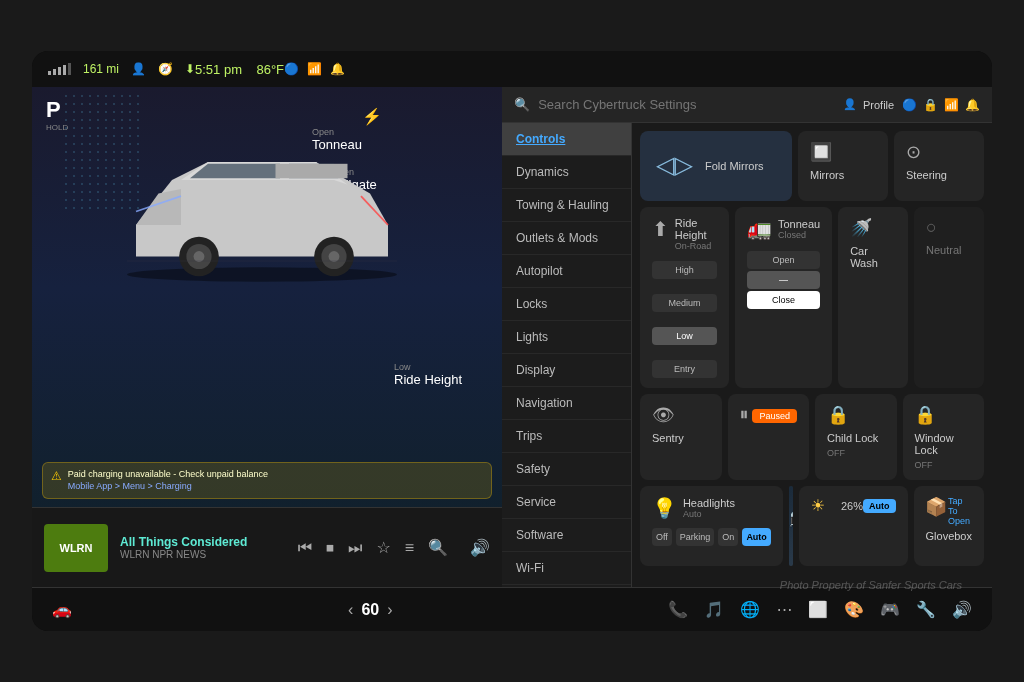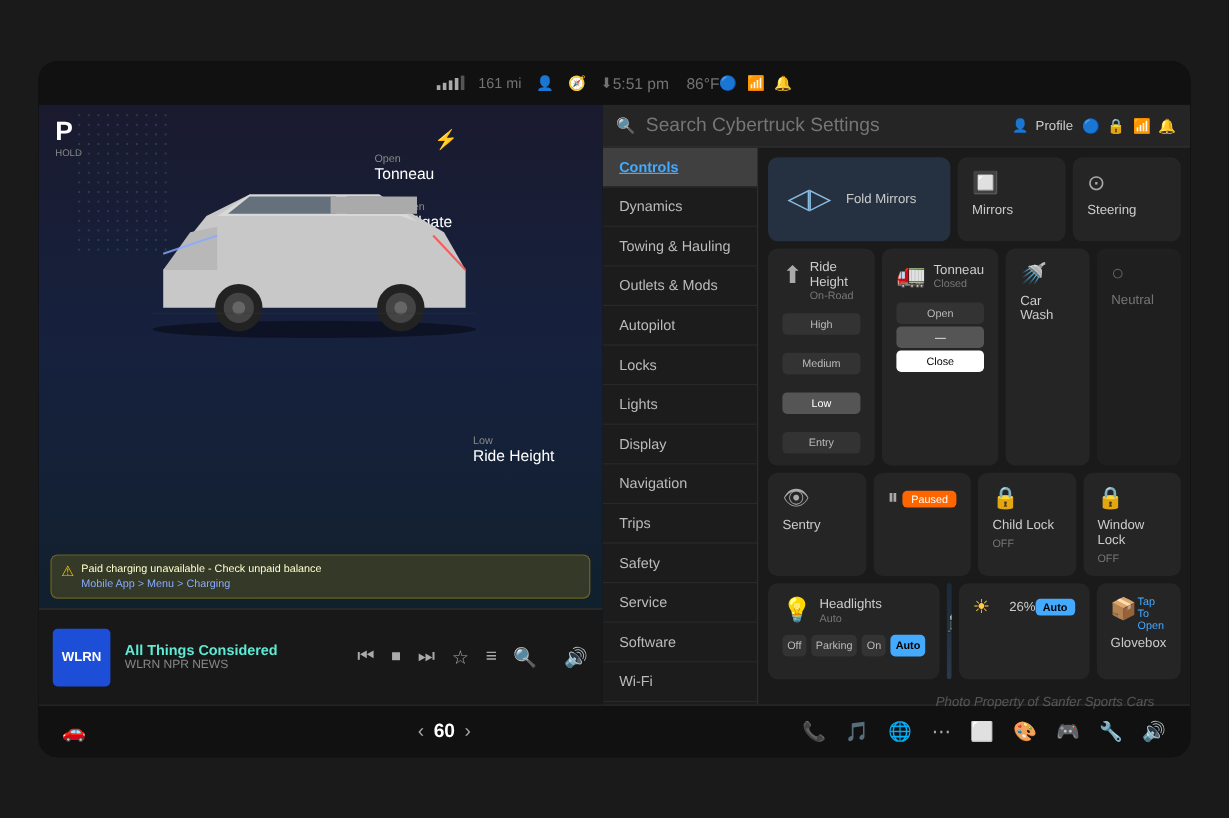--- a/index.html
+++ b/index.html
@@ -22,23 +22,23 @@
       display: flex;
       flex-direction: column;
       position: relative;
     }
     
     .status-bar {
       background: #111;
       height: 36px;
       display: flex;
       align-items: center;
-      justify-content: center;
+      justify-content: flex-start;
       padding: 0 16px;
-      color: #737373;
+      color: #bef264;
       font-size: 12px;
       flex-shrink: 0;
     }
     .status-left { display: flex; align-items: center; gap: 12px; }
     .status-center { font-size: 13px; }
     .status-right { display: flex; align-items: center; gap: 8px; font-size: 12px; }
     .speed-bars { display: flex; gap: 2px; align-items: flex-end; }
     .speed-bar { width: 3px; background: #aaa; }
 
     
@@ -133,23 +133,23 @@
       height: 80px;
       background: #181818;
       display: flex;
       align-items: center;
       padding: 0 12px;
       gap: 12px;
       border-top: 1px solid #333;
       flex-shrink: 0;
     }
     .radio-logo {
-      width: 48px;
+      width: 64px;
       height: 48px;
-      background: #1d4ed8;
+      background: #4d7c0f;
       border-radius: 4px;
       display: flex;
       align-items: center;
       justify-content: center;
       color: #fff;
       font-size: 11px;
       font-weight: bold;
       flex-shrink: 0;
     }
     .radio-info { flex: 1; }
@@ -196,21 +196,21 @@
       gap: 8px;
       border-bottom: 1px solid #333;
     }
     .search-icon { color: #888; font-size: 13px; }
     .search-input-field {
       flex: 1;
       background: transparent;
       border: none;
       outline: none;
       color: #ccc;
-      font-size: 16px;
+      font-size: 13px;
     }
     .profile-btn {
       display: flex;
       align-items: center;
       gap: 6px;
       color: #ccc;
       font-size: 11px;
     }
     .profile-icons { display: flex; gap: 6px; color: #888; font-size: 12px; }
 

